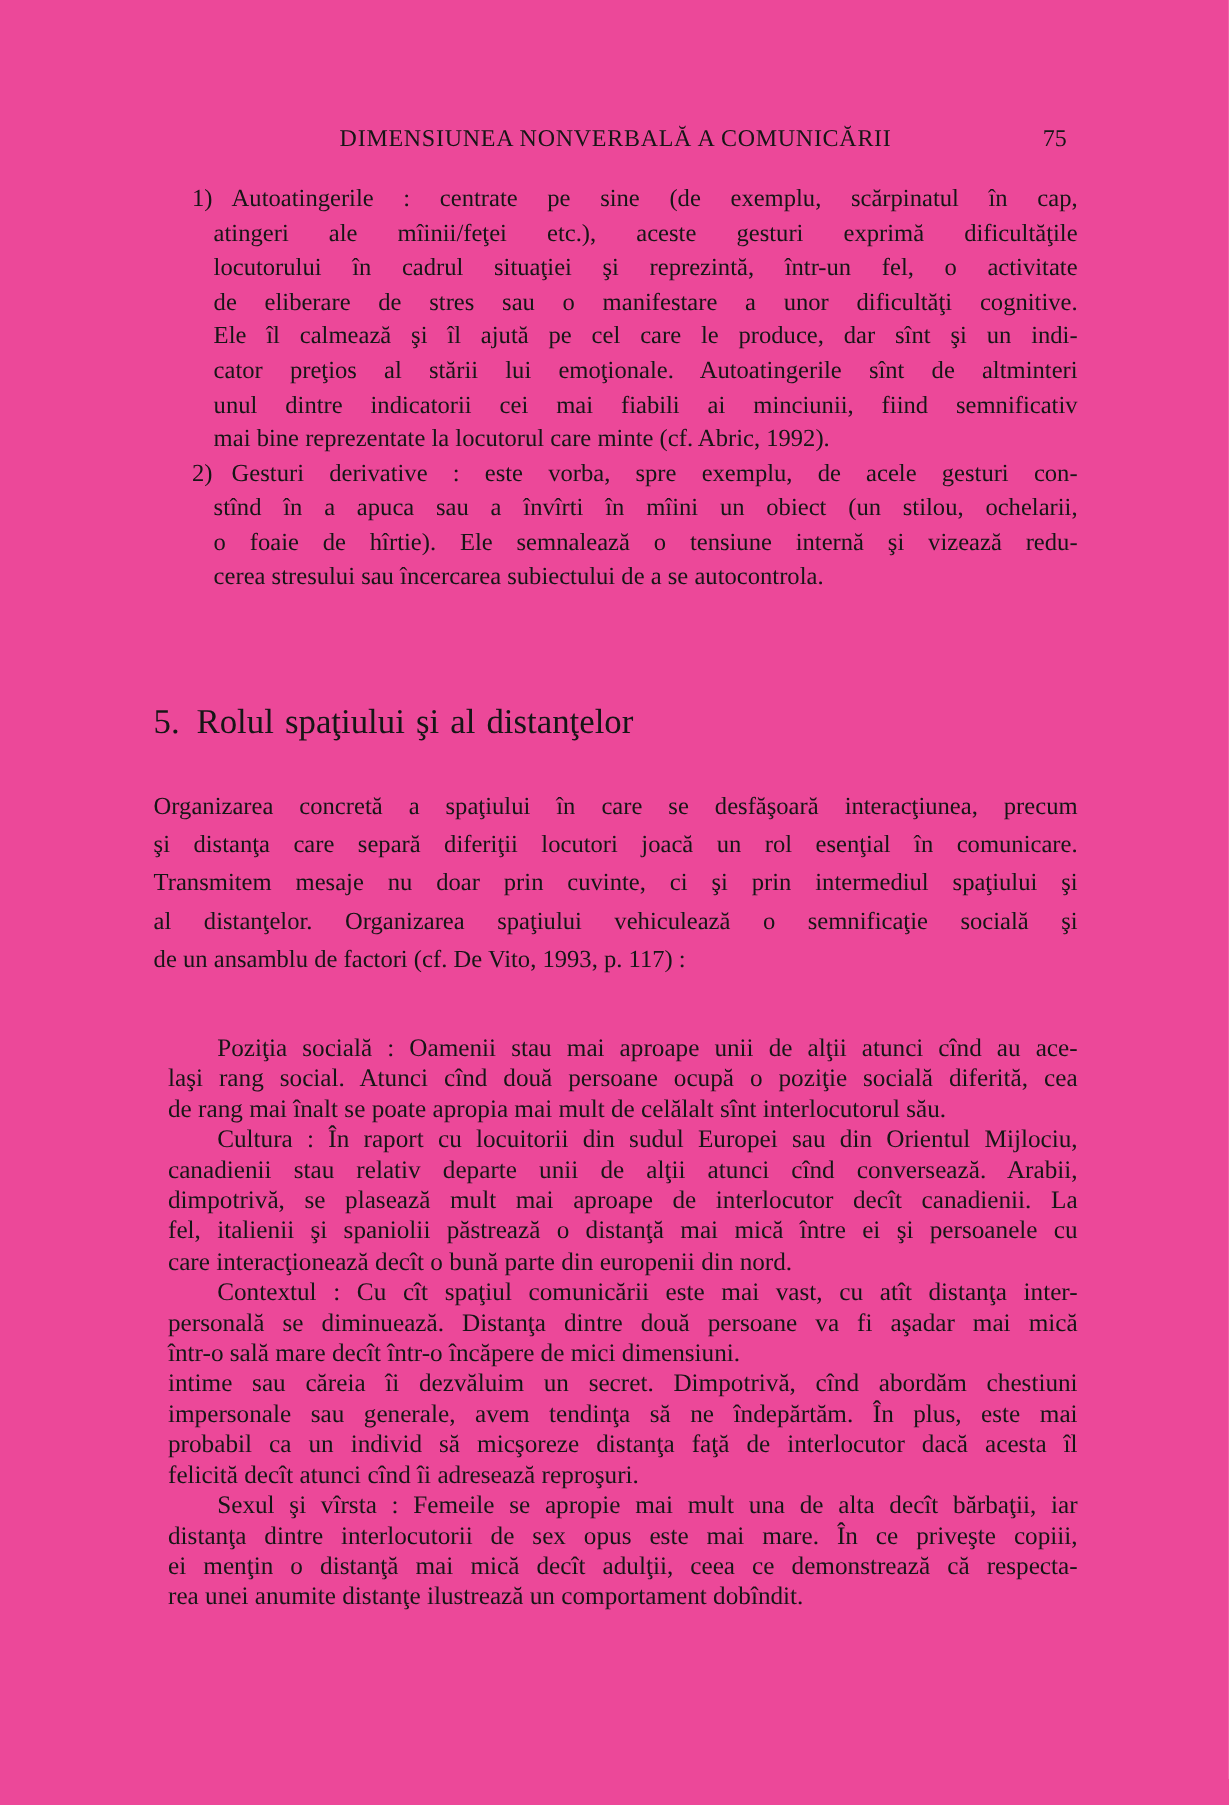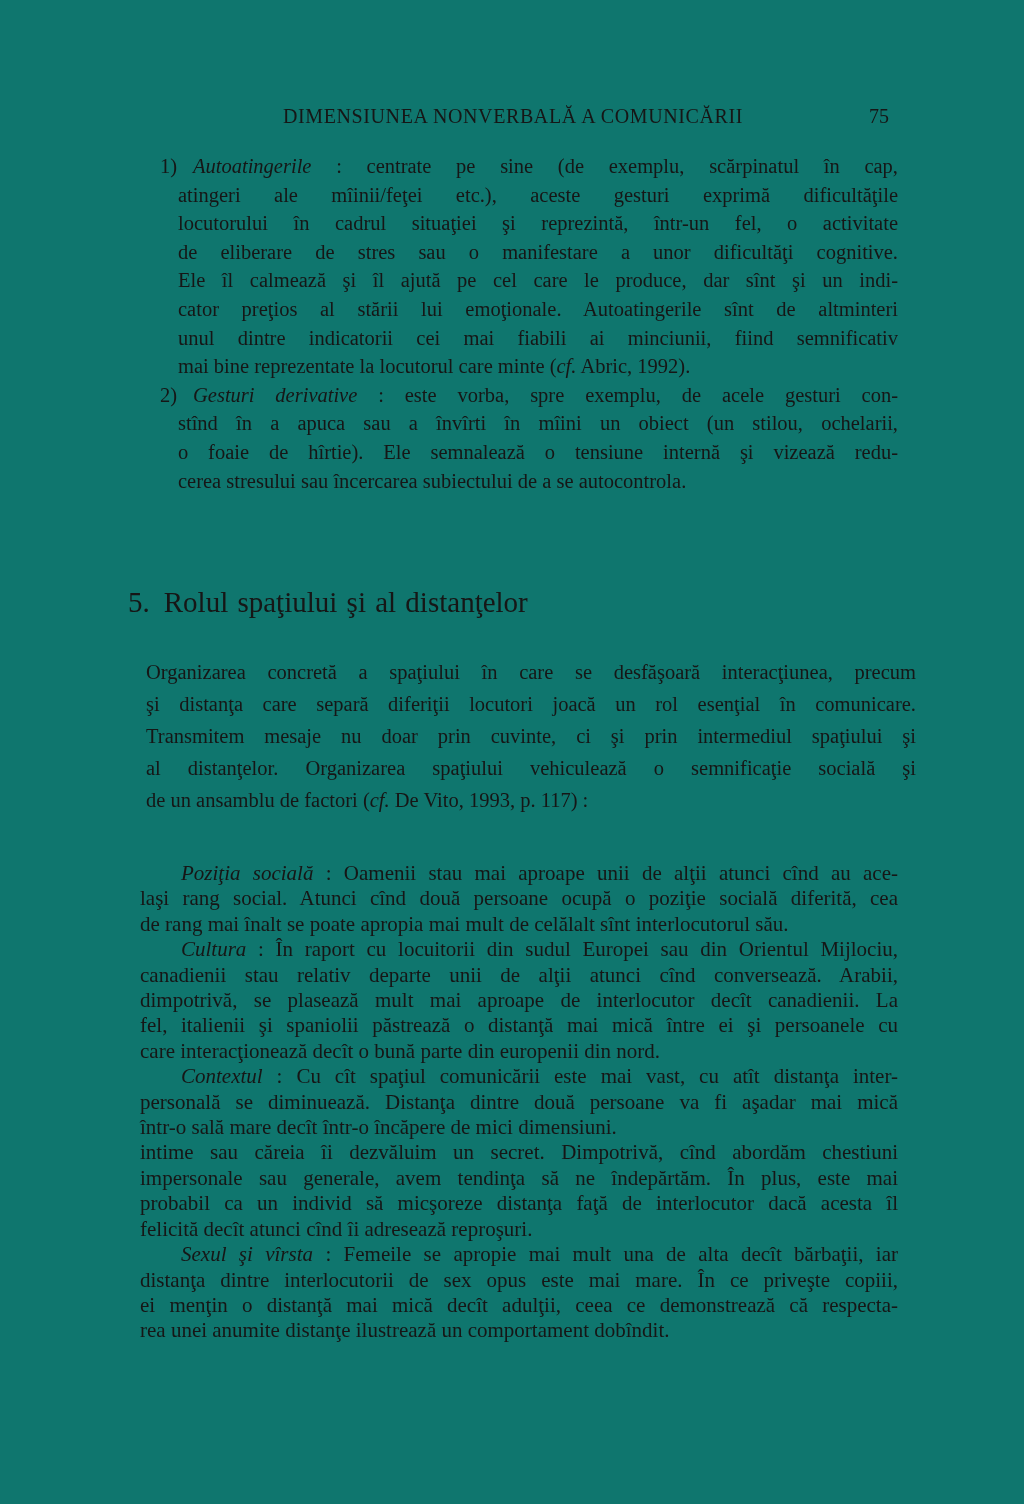--- a/index.html
+++ b/index.html
@@ -4,47 +4,47 @@
 <style>
   html,body{margin:0;padding:0;}
   body{
     width:1024px;height:1504px;
     background:#ffffff;
     font-family:"Liberation Serif","DejaVu Serif",serif;
     color:#161616;
     position:relative;
     overflow:hidden;
   }
-  .page{position:absolute;inset:0;background:#0f766e;}
+  .page{position:absolute;inset:0;background:#ec4899;}
 
   
   .running-header{position:absolute;left:128px;width:770px;top:105px;height:24px;font-size:20px;line-height:22px;}
   .rh-title{position:absolute;left:0;right:0;text-align:center;letter-spacing:0.6px;white-space:nowrap;}
   .rh-page{position:absolute;right:9px;top:0;}
 
   
   .list{position:absolute;left:128px;top:152px;width:770px;font-size:20.5px;line-height:28.6px;}
   .list-item{padding-left:50px;}
   .line{text-align:justify;text-align-last:justify;}
   .line.last{text-align-last:left;}
   .marker{display:inline-block;width:33px;margin-left:-18px;}
 
   
   .heading{position:absolute;left:128px;top:586px;margin:0;font-size:29px;font-weight:normal;line-height:32px;white-space:nowrap;}
   .h-num{margin-right:14px;}
   .h-title{word-spacing:2px;}
 
   
-  .intro{position:absolute;left:146px;top:656px;width:770px;font-size:20.5px;line-height:32px;}
+  .intro{position:absolute;left:128px;top:656px;width:770px;font-size:20.5px;line-height:32px;}
 
   
   .factors{position:absolute;left:140px;top:861px;width:758px;font-size:21px;line-height:25.4px;}
   .factors .line.first{text-indent:41px;}
 
-  .it{font-style:italic;}
+  .it{}
 </style>
 </head>
 <body>
 
 <div class="page">
 
   <div class="running-header">
     <span class="rh-title">DIMENSIUNEA NONVERBALĂ A COMUNICĂRII</span>
     <span class="rh-page">75</span>
   </div>

